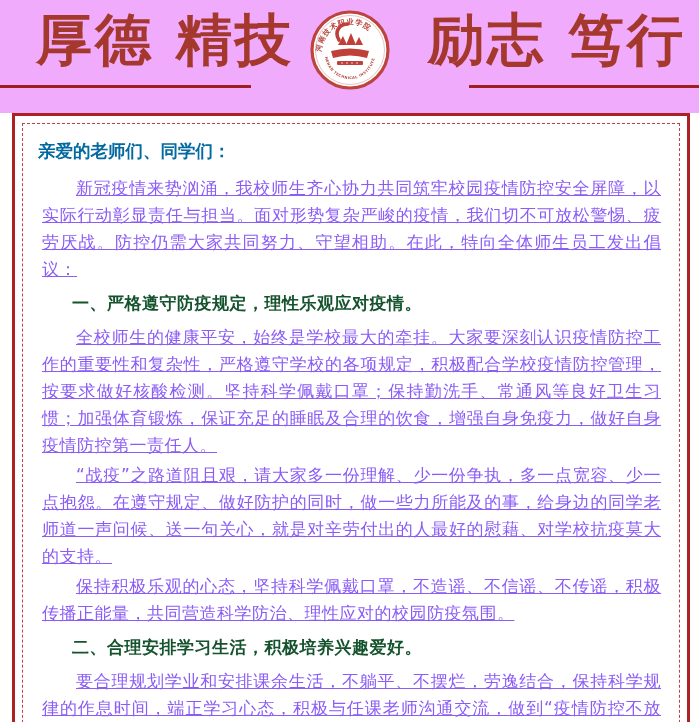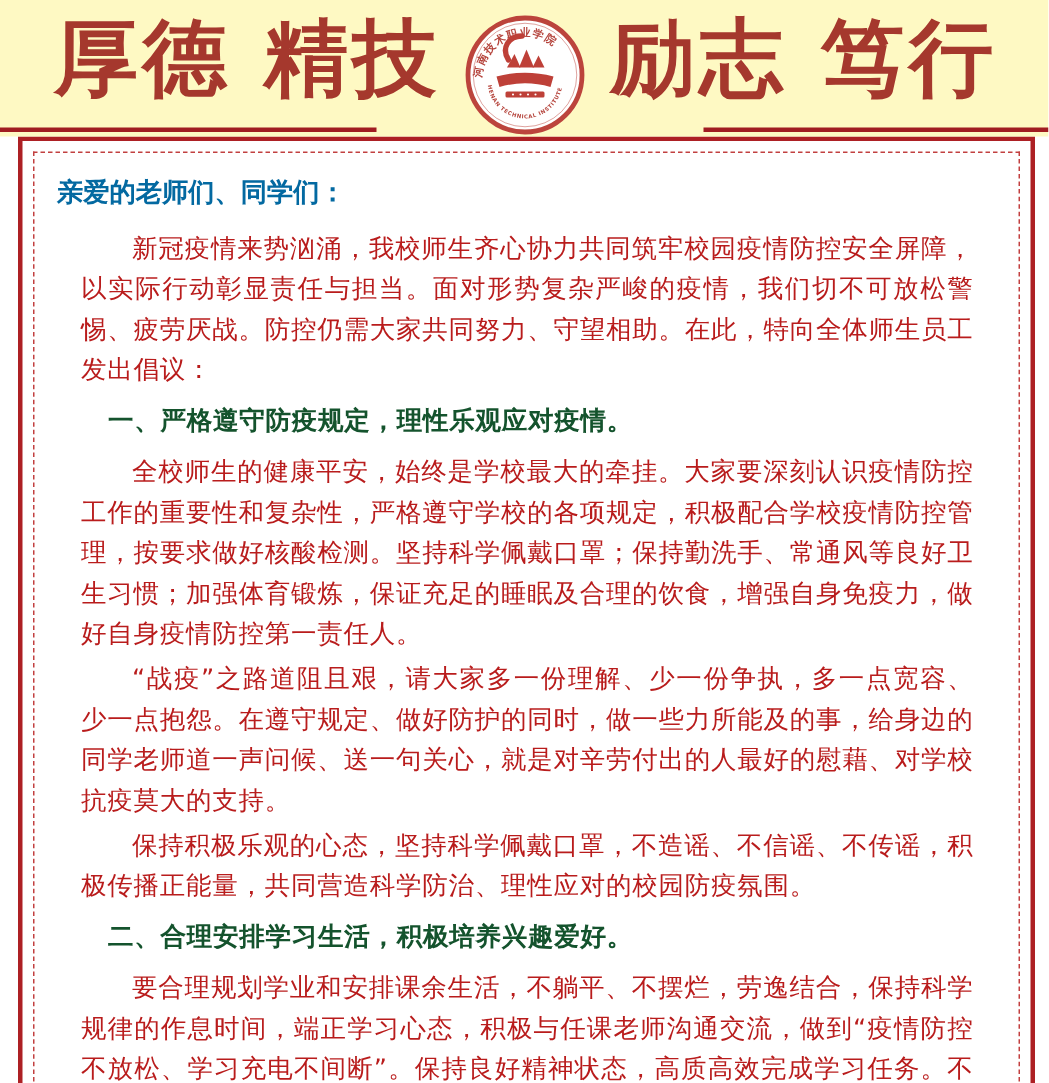--- a/index.html
+++ b/index.html
@@ -4,29 +4,29 @@
 <style>
   html,body{margin:0;padding:0;}
   body{
     width:699px;height:722px;overflow:hidden;background:#ffffff;
     font-family:"DejaVu Sans","Liberation Sans",sans-serif;
     -webkit-font-smoothing:antialiased;
   }
   .page{position:relative;width:699px;height:722px;background:#fff;}
 
   
-  .masthead{position:relative;height:91px;background:#fef9c3;}
+  .masthead{position:relative;height:113px;background:#f0abfc;}
   .motto{
     position:absolute;top:6px;
     font-family:"DejaVu Serif","Liberation Serif",serif;
     font-weight:900;font-size:56px;line-height:66px;
     color:#A5382D;letter-spacing:3px;white-space:nowrap;
   }
   .motto-left{left:36px;}
-  .motto-right{left:407px;}
+  .motto-right{left:428px;}
   .motto-word{display:inline-block;}
   .motto-space{display:inline-block;width:22px;}
   .logo{position:absolute;left:309px;top:9px;width:82px;height:82px;}
   .redline{position:absolute;top:85px;height:3px;background:#A01D21;}
   .redline-left{left:0;width:251px;}
   .redline-right{left:469px;right:0;}
 
   
   .notice-box{
     margin:0 9px 0 12px;
@@ -42,26 +42,27 @@
     height:100%;
     box-sizing:border-box;
     overflow:hidden;
   }
   .salutation{
     margin:4px 0 10px;
     font-size:17.5px;font-weight:bold;color:#0369a1;
     line-height:27px;
   }
   .body-para{
-    margin:3px 16px;
+    margin:3px 4px;
     text-indent:2em;
-    font-size:17px;color:#b91c1c;
+    font-size:17px;color:#8b5cf6;
     line-height:27px;
     text-align:justify;
     letter-spacing:0.5px;
+    text-decoration:underline;
   }
   .section-heading{
     margin:7px 0;
     text-indent:2em;
     font-size:17px;font-weight:bold;color:#14532d;
     line-height:27px;
     letter-spacing:0.5px;
   }
 </style>
 </head>

